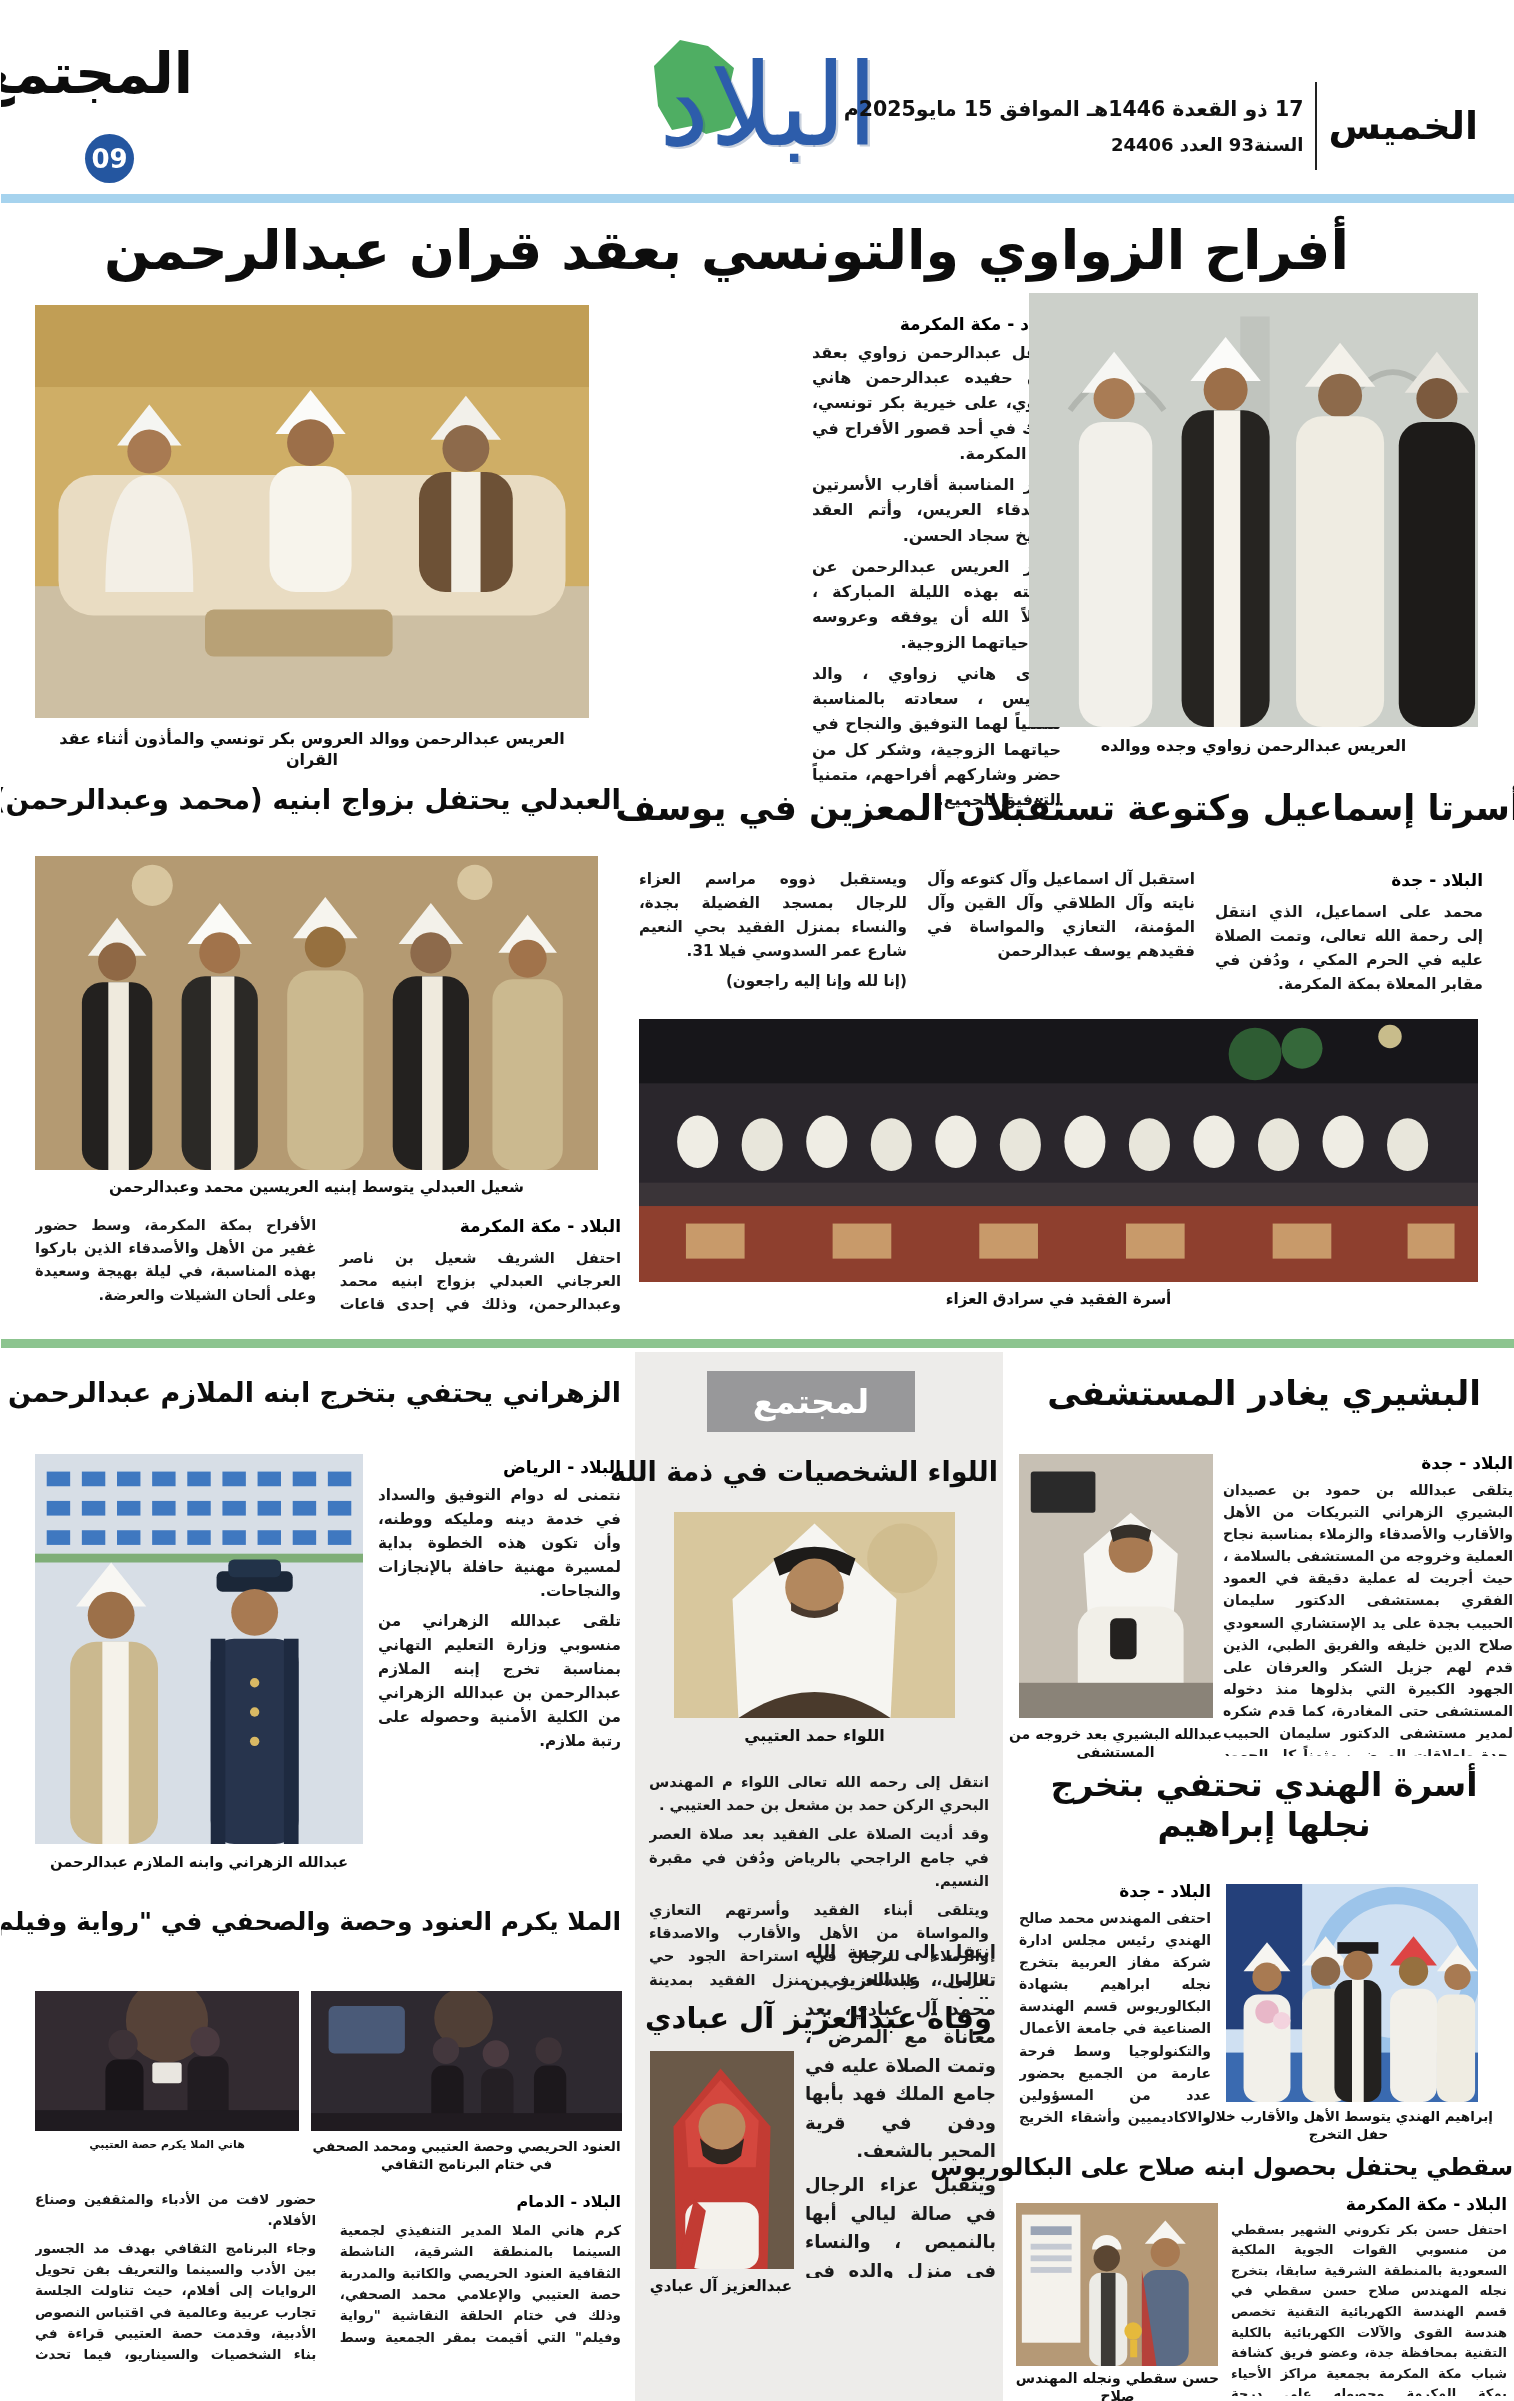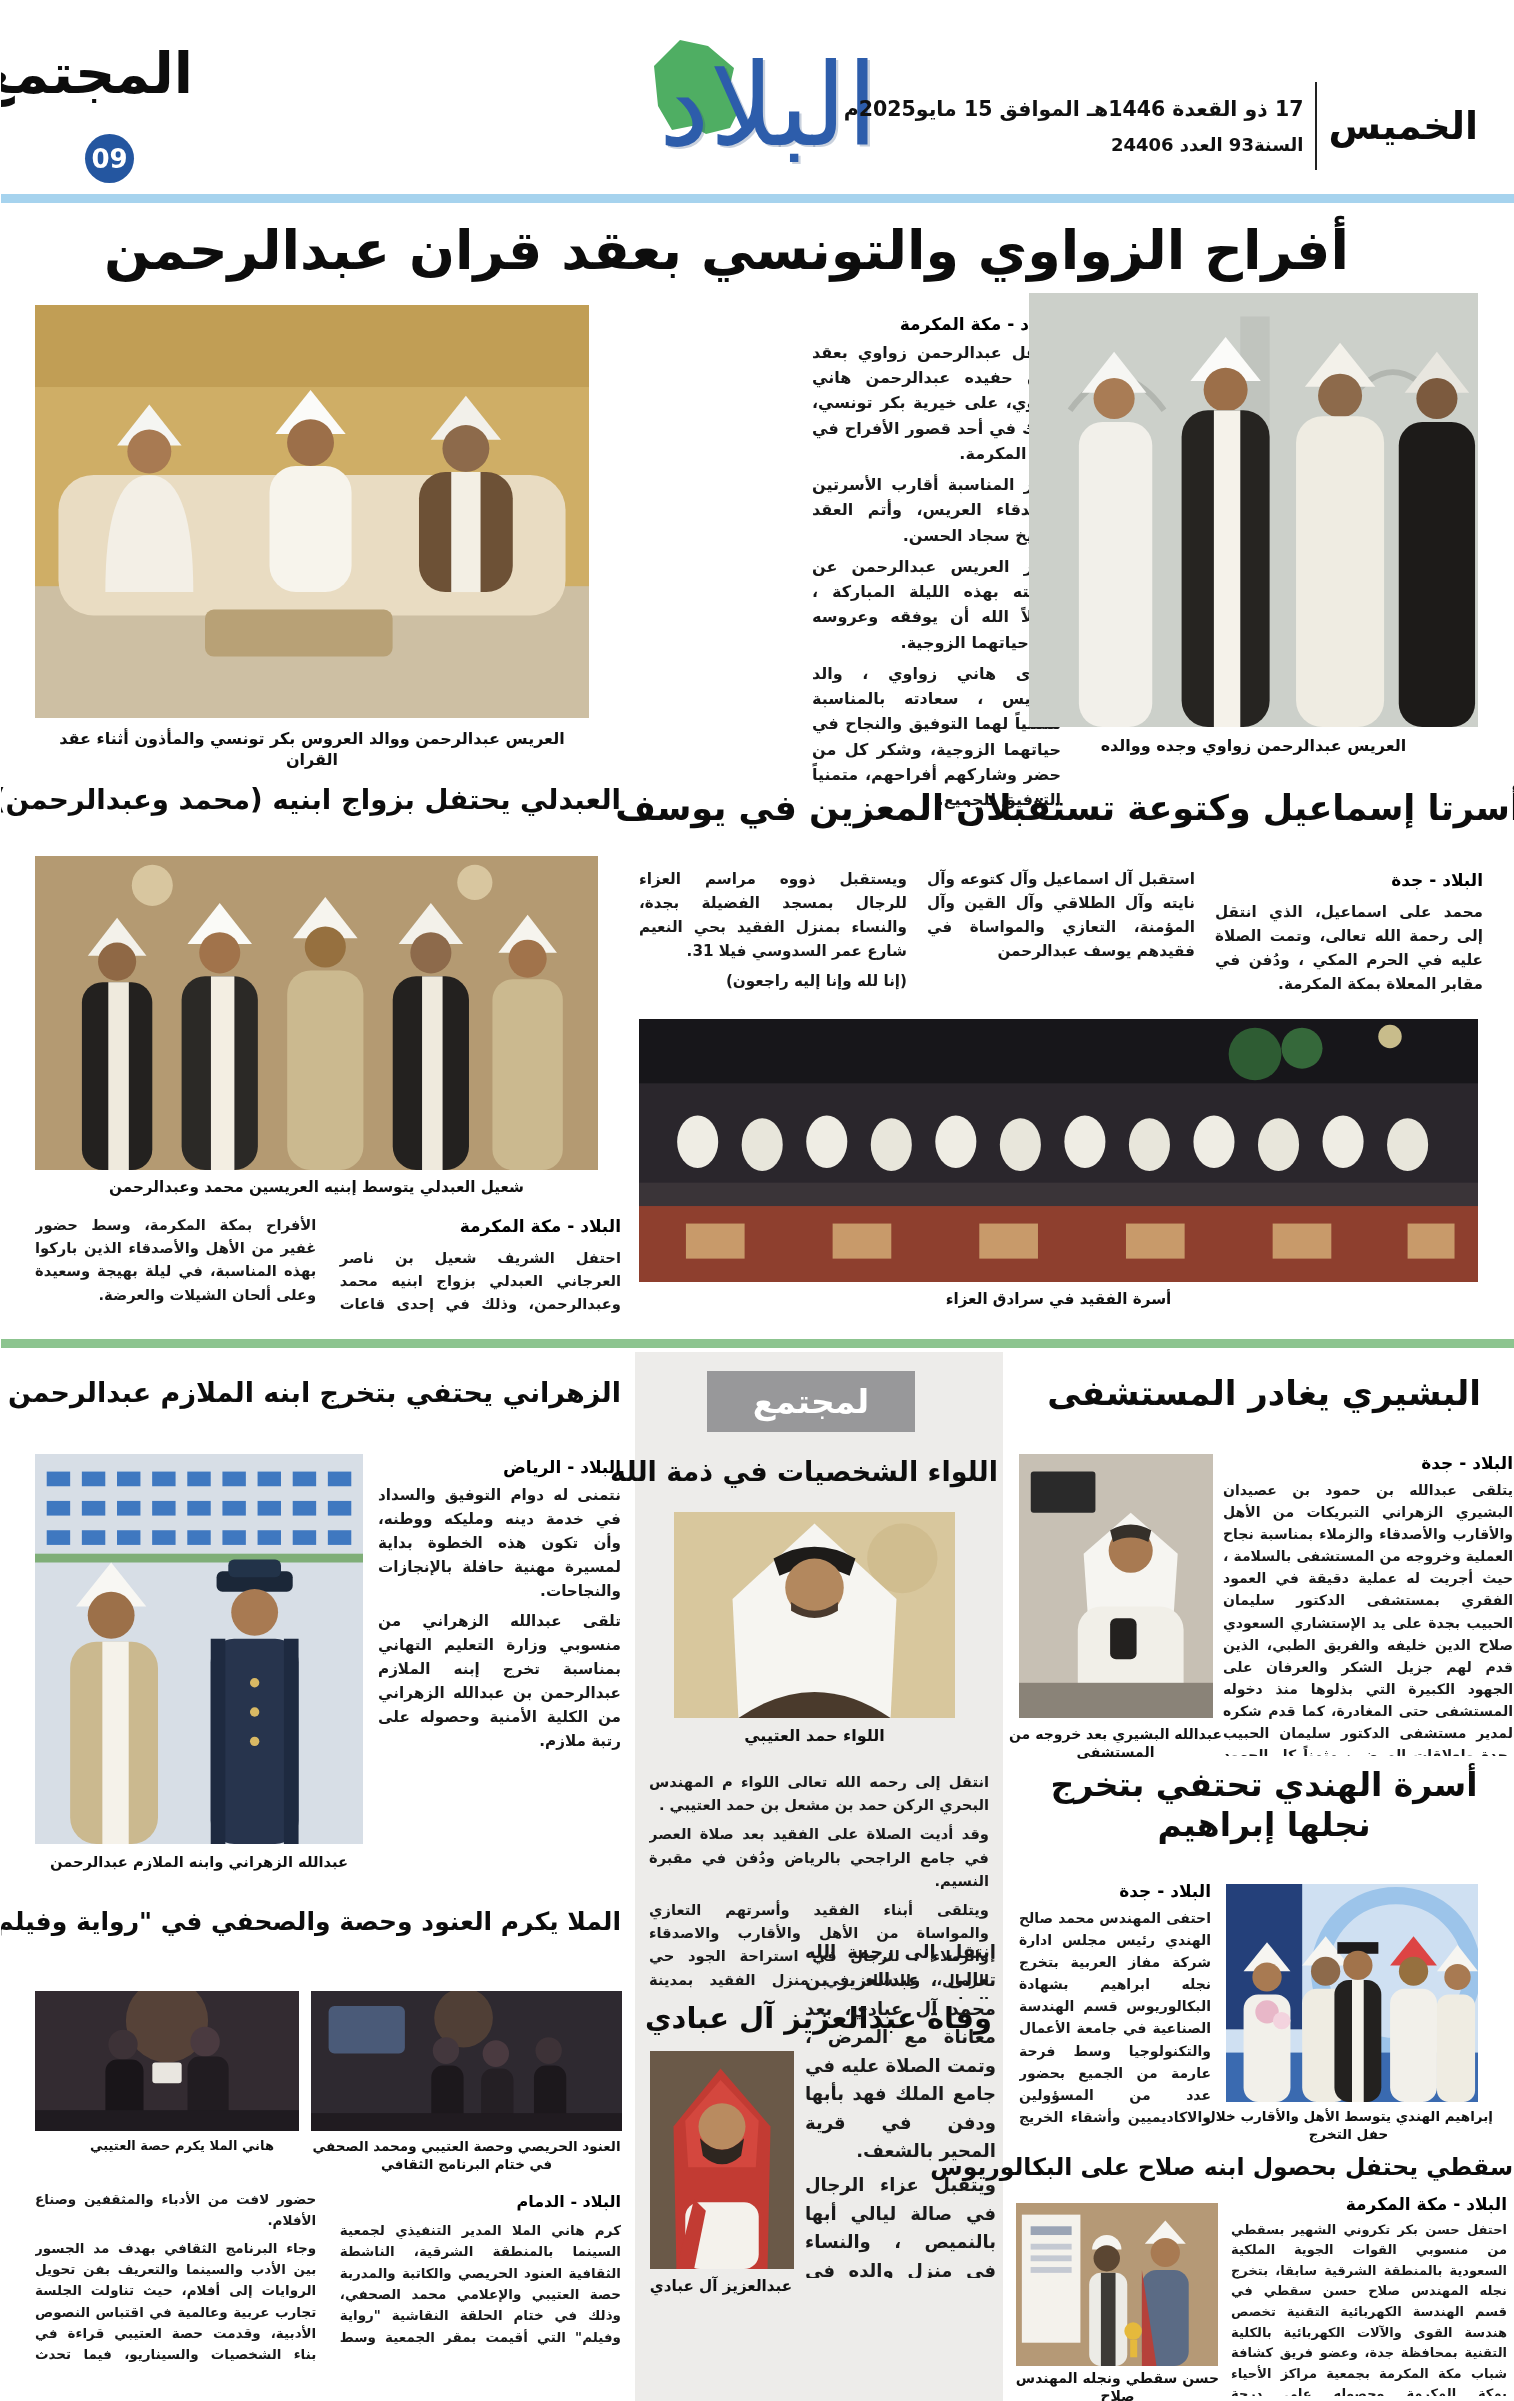--- a/index.html
+++ b/index.html
@@ -260,21 +260,21 @@
       <circle cx="52" cy="9" r="10" fill="#7a5a3f" opacity="0.45"></circle>
       <circle cx="46" cy="20" r="4.5" fill="#43373d"></circle>
         <rect x="41" y="25" width="11" height="22" rx="4" fill="#1c181c"></rect>
       <circle cx="63" cy="21" r="4.5" fill="#4a3a40"></circle>
         <rect x="58" y="26" width="11" height="21" rx="4" fill="#241f24"></rect>
       <circle cx="81" cy="20" r="4.5" fill="#3d3237"></circle>
         <rect x="76" y="25" width="11" height="22" rx="4" fill="#1c181c"></rect>
       <rect x="0" y="41" width="106" height="6" fill="#201b20"></rect>
     </svg>
   </div>
-  <div class="abs cap" style="left:50px;top:2138px;width:264px;font-size:13px;">هاني الملا يكرم حصة العتيبي</div>
+  <div class="abs cap" style="left:35px;top:2138px;width:264px;font-size:11px;">هاني الملا يكرم حصة العتيبي</div>
   <div class="abs cap" style="left:311px;top:2138px;width:311px;font-size:13.5px;">العنود الحريصي وحصة العتيبي ومحمد الصحفي في ختام البرنامج الثقافي</div>
   <div class="abs cols2 bd" style="left:35px;top:2189px;width:586px;height:199px;font-size:13.5px;overflow:hidden;">
     <div class="dl" style="font-size:16px;">البلاد - الدمام</div>
     <p>كرم هاني الملا المدير التنفيذي لجمعية السينما بالمنطقة الشرقية، الناشطة الثقافية العنود الحريصي والكاتبة والمدربة حصة العتيبي والإعلامي محمد الصحفي، وذلك في ختام الحلقة النقاشية "رواية وفيلم" التي أقيمت بمقر الجمعية وسط حضور لافت من الأدباء والمثقفين وصناع الأفلام.</p>
     <p>وجاء البرنامج الثقافي بهدف مد الجسور بين الأدب والسينما والتعريف بفن تحويل الروايات إلى أفلام، حيث تناولت الجلسة تجارب عربية وعالمية في اقتباس النصوص الأدبية، وقدمت حصة العتيبي قراءة في بناء الشخصيات والسيناريو، فيما تحدث محمد الصحفي عن رؤية المخرج للنص الروائي، وسط مداخلات ثرية من الحضور.</p>
 
   </div>
 
   <div class="abs panel" style="left:635px;top:1352px;width:368px;height:1049px;"></div>
   <div class="abs graybox" style="left:707px;top:1371px;width:208px;height:61px;font-size:33px;">لمجتمع</div>

